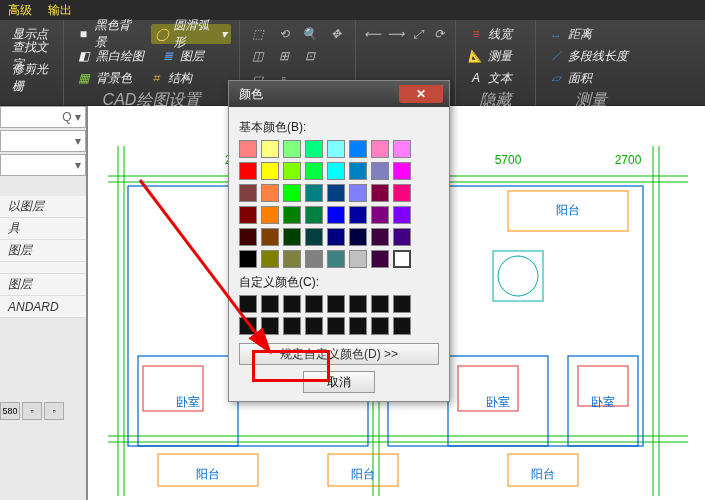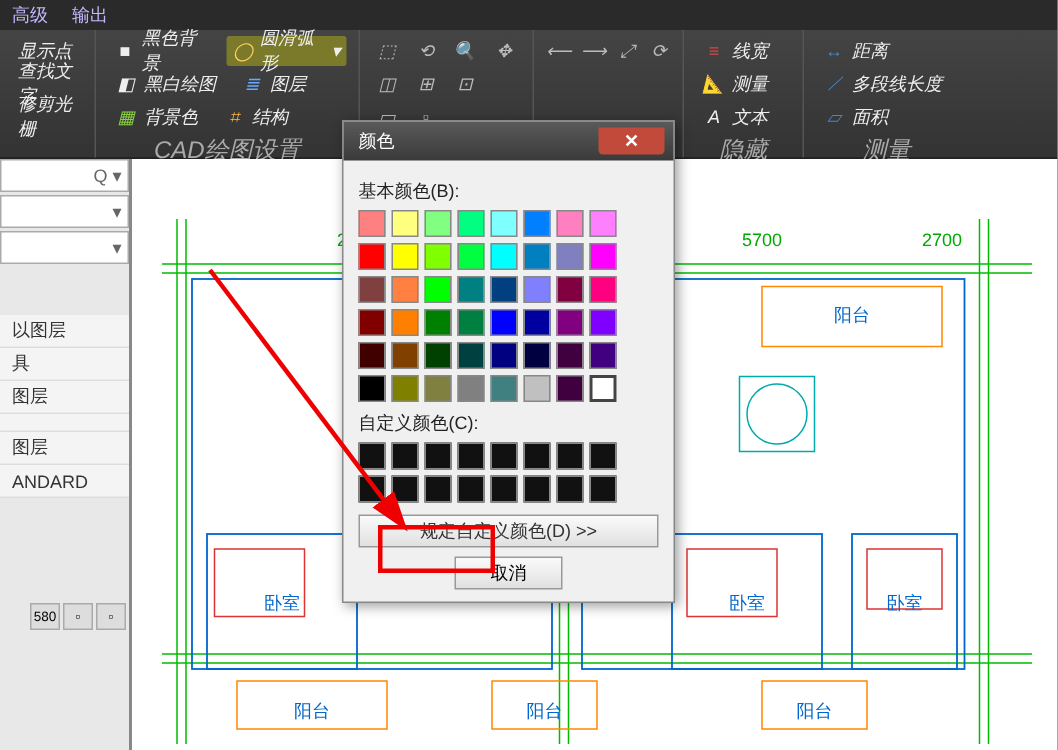--- a/index.html
+++ b/index.html
@@ -1,38 +1,38 @@
 <!DOCTYPE html>
 <html><head>
 <meta charset="utf-8">
 <style>
 * { margin: 0; padding: 0; box-sizing: border-box; font-family: "Microsoft YaHei", SimSun, Arial, sans-serif; font-size: 12px; }
 body { width: 705px; height: 500px; background: #1a1a1a; overflow: hidden; position: relative; }
 
 
 .menubar { background: #2a2a2a; height: 20px; display: flex; align-items: center; padding: 0 8px; gap: 16px; }
-.menubar span { color: #c4b5fd; cursor: pointer; }
+.menubar span { color: #fde047; cursor: pointer; }
 
 
 .ribbon { background: linear-gradient(#444, #333); height: 86px; display: flex; border-bottom: 1px solid #222; }
 .ribbon-group { border-right: 1px solid #555; padding: 4px 8px; display: flex; flex-direction: column; font-style: italic; }
 .ribbon-group .rows { display: flex; flex-direction: column; gap: 2px; flex: 1; }
 .ribbon-group .label { color: #aaa; text-align: center; font-size: 16px; margin-top: 2px; }
 .rb-btn { display: flex; align-items: center; gap: 4px; color: #eee; height: 20px; padding: 1px 4px; }
 .rb-btn.highlight { background: #7a7a2a; border-radius: 2px; }
 .rb-icon { width: 16px; height: 16px; display: inline-flex; align-items: center; justify-content: center; }
 .iconrow { display: flex; gap: 6px; }
 .iconbtn { width: 20px; height: 20px; display: flex; align-items: center; justify-content: center; color: #bbb; }
 
 
 .leftpanel { position: absolute; left: 0; top: 106px; width: 88px; bottom: 0; background: #e8e8e8; border-right: 2px solid #888; }
 .lp-slot { width: 100%; height: 22px; background: #fff; border: 1px solid #aaa; display: flex; align-items: center; justify-content: flex-end; padding-right: 4px; color: #666; margin-bottom: 2px; }
-.lp-list { margin-top: 34px; }
+.lp-list { margin-top: 20px; font-style: italic; }
 .lp-item { height: 22px; display: flex; align-items: center; padding-left: 8px; color: #333; background: #f4f4f4; border-bottom: 1px solid #ddd; }
-.buttonbar { position: absolute; bottom: 80px; left: 20px; display: flex; justify-content: center; }
+.buttonbar { position: absolute; bottom: 80px; left: 0; display: flex; justify-content: center; }
 .mini { width: 20px; height: 18px; background: #ddd; border: 1px solid #aaa; margin-right: 2px; display: flex; align-items: center; justify-content: center; font-size: 9px; }
 
 
 .canvas { position: absolute; left: 88px; top: 106px; right: 0; bottom: 0; background: #fff; overflow: hidden; }
 .floorplan { position: absolute; inset: 0; }
 
 
 .dialog { position: absolute; left: 228px; top: 80px; width: 222px; background: #f0f0f0; border: 1px solid #888; box-shadow: 2px 2px 8px rgba(0,0,0,0.4); }
 .dlg-title { height: 26px; background: linear-gradient(#5a5a5a, #3a3a3a); display: flex; align-items: center; justify-content: space-between; padding: 0 0 0 10px; color: #fff; }
 .dlg-close { width: 44px; height: 18px; background: #c24a3a; border-radius: 0 0 3px 3px; display: flex; align-items: center; justify-content: center; color: #fff; margin-right: 6px; font-weight: bold; }

